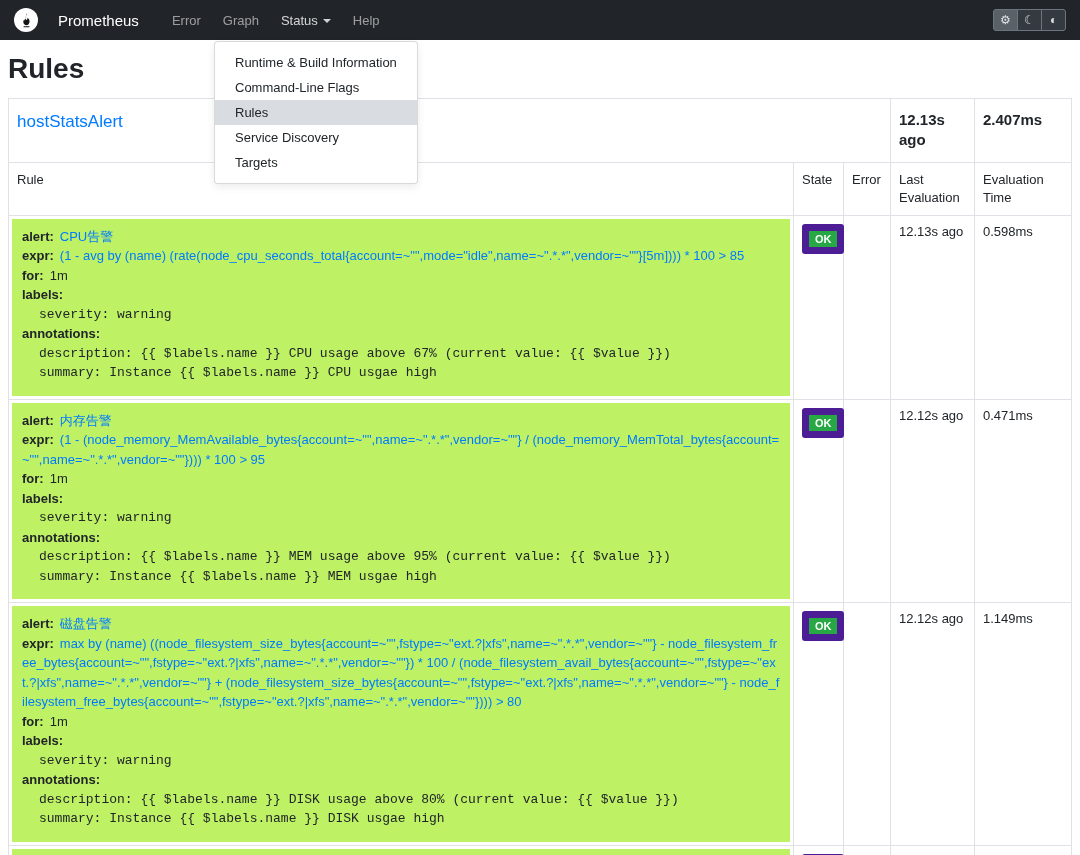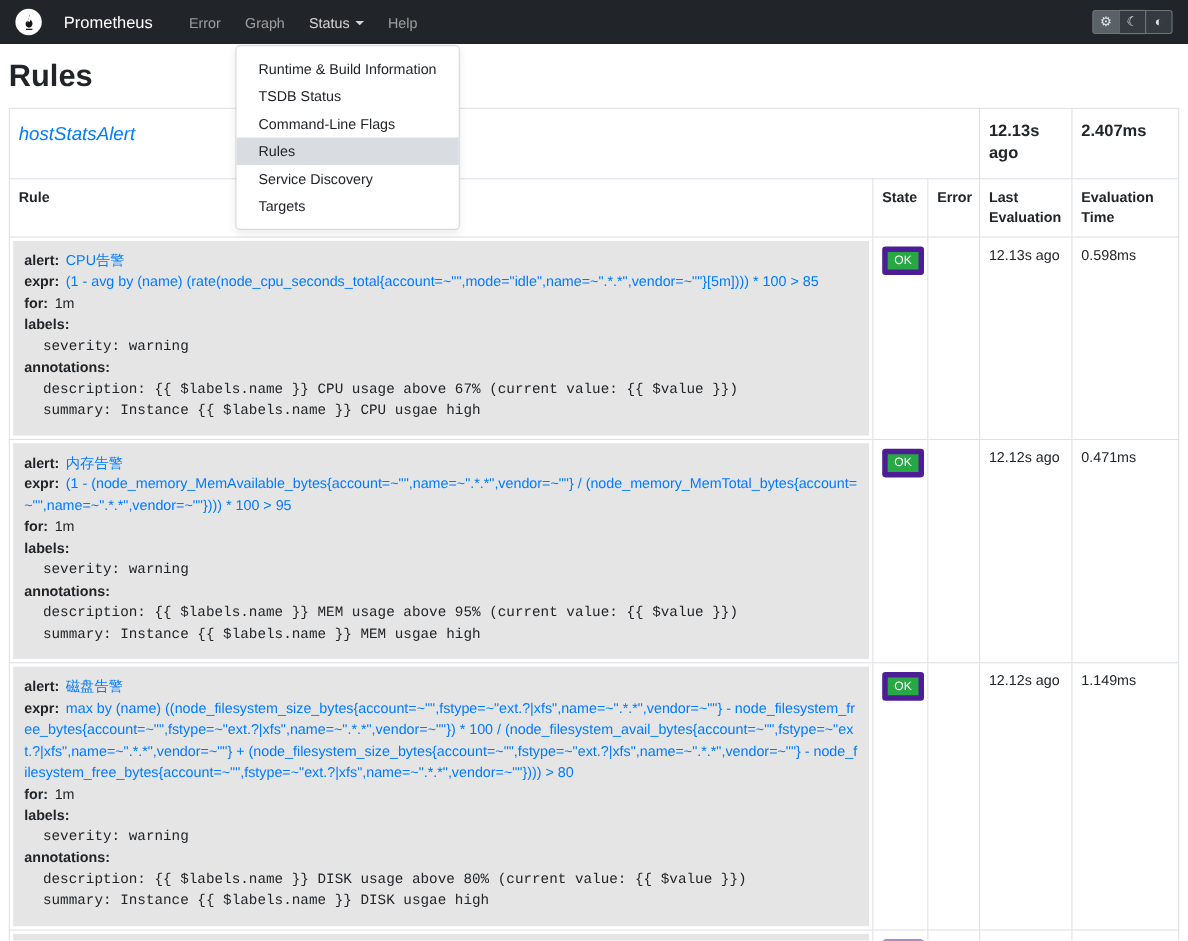--- a/index.html
+++ b/index.html
@@ -38,39 +38,39 @@
   
   .page { padding: 0 8px; }
   .page-title { font-size: 28px; font-weight: 700; margin: 13px 0 13px; color: #212529; }
 
   table.rules { width: 100%; border-collapse: collapse; font-size: 13px;
     table-layout: fixed; }
   .rules th, .rules td { border: 1px solid #dee2e6; vertical-align: top; text-align: left; }
   col.c-state { width: 50px; } col.c-error { width: 47px; }
   col.c-lasteval { width: 84px; } col.c-evaltime { width: 97px; }
 
-  .group-name-cell { padding: 13px 8px 24px; font-style: italic; }
+  .group-name-cell { padding: 13px 8px 24px; }
   .group-link { color: #007bff; font-size: 17px; font-weight: 500; text-decoration: none; cursor: pointer; }
   .group-eval { font-weight: 700; font-size: 15px; padding: 11px 8px; line-height: 1.35;
     overflow-wrap: break-word; }
 
-  .head-row th { padding: 8px; font-size: 13px; font-weight: 700; line-height: 1.4; }
+  .head-row th { padding: 8px; font-size: 13px; font-weight: 400; line-height: 1.4; }
 
   .rule-cell { padding: 3px; }
-  .rule-block { background: #e5e5e5; padding: 8px 10px 13px; line-height: 1.5;
+  .rule-block { background: #bef264; padding: 8px 10px 13px; line-height: 1.5;
     font-size: 13px; }
   .line { overflow-wrap: break-word; }
   .line.expr { word-break: break-all; }
   .kw { font-weight: 700; margin-right: 6px; }
   .rule-link, .expr-link { color: #007bff; text-decoration: none; cursor: pointer; }
   .indent { padding-left: 17px; font-family: Liberation Mono, monospace; }
 
   .state-cell, .error-cell, .eval-cell { padding: 8px; }
   .badge-ok { display: inline-block; background: #28a745; color: #fff; font-size: 11px;
-    font-weight: 400; padding: 2px 6px; border-radius: 3px; border: 5px solid #4c1d95; }
+    font-weight: 700; padding: 2px 6px; border-radius: 3px; border: 7px solid #4c1d95; }
 </style>
 </head>
 <body>
 
 <nav class="navbar">
   <div class="brand">
     <span class="logo">
       <svg viewBox="0 0 24 28">
           <path fill="#161616" d="M12 0c1.6 4.2-1.2 6-1.9 8.6-.5 2 .3 3.5 1.8 4.5 0 0 2.5-1.3 2-4.4 2.5 2 3.9 4.6 3.8 7.4-.2 3.6-2.8 6.6-5.8 6.6s-5.9-2.6-5.9-6.1c0-1.9.8-3.8 1.8-5 .1 1.2.5 2.1 1.4 2.8-.7-3.2.9-4.9 1.8-7 .7-1.7.6-4 .9-7.4zM6.5 24.5h11v2h-11v-2z"></path>
         </svg>
@@ -89,21 +89,20 @@
         <span>☾</span>
       </button>
     <button class="theme-btn last">
         <span>◐</span>
       </button>
   </div>
 </nav>
 
 <div class="dropdown">
   <div class="dropdown-item">Runtime &amp; Build Information</div>
-  <div class="dropdown-item">TSDB Status</div>
   <div class="dropdown-item">Command-Line Flags</div>
   <div class="dropdown-item active">Rules</div>
   <div class="dropdown-item">Service Discovery</div>
   <div class="dropdown-item">Targets</div>
 </div>
 
 <div class="page">
   <h2 class="page-title">Rules</h2>
 
   <table class="rules">

